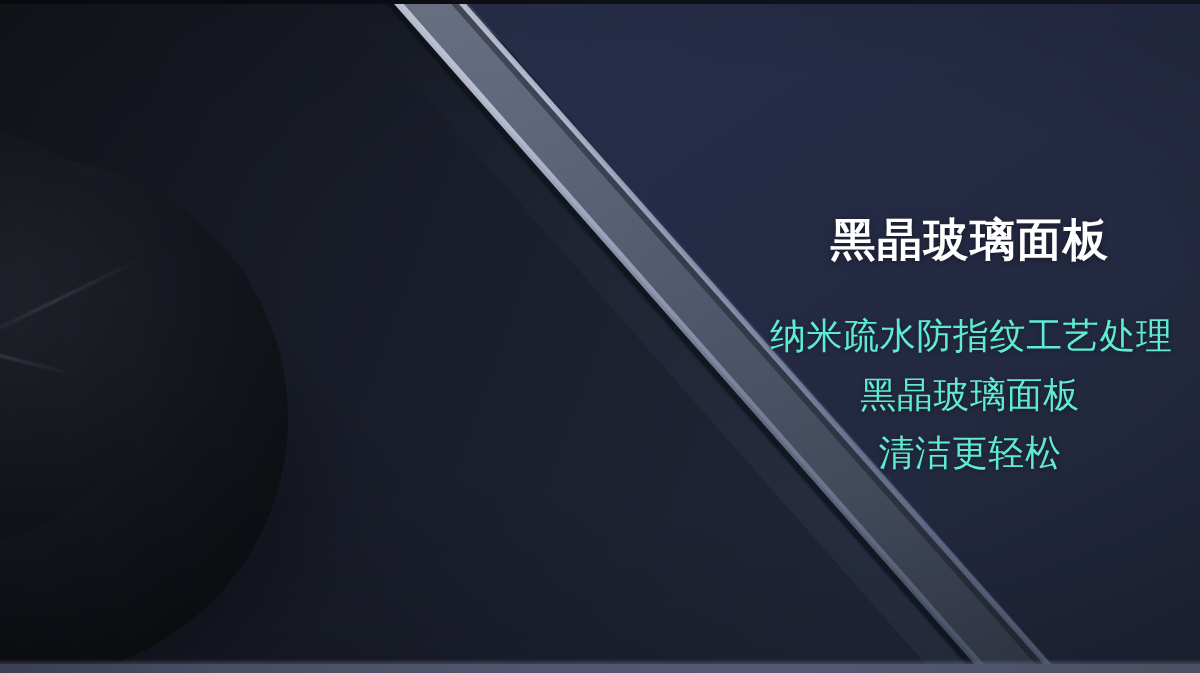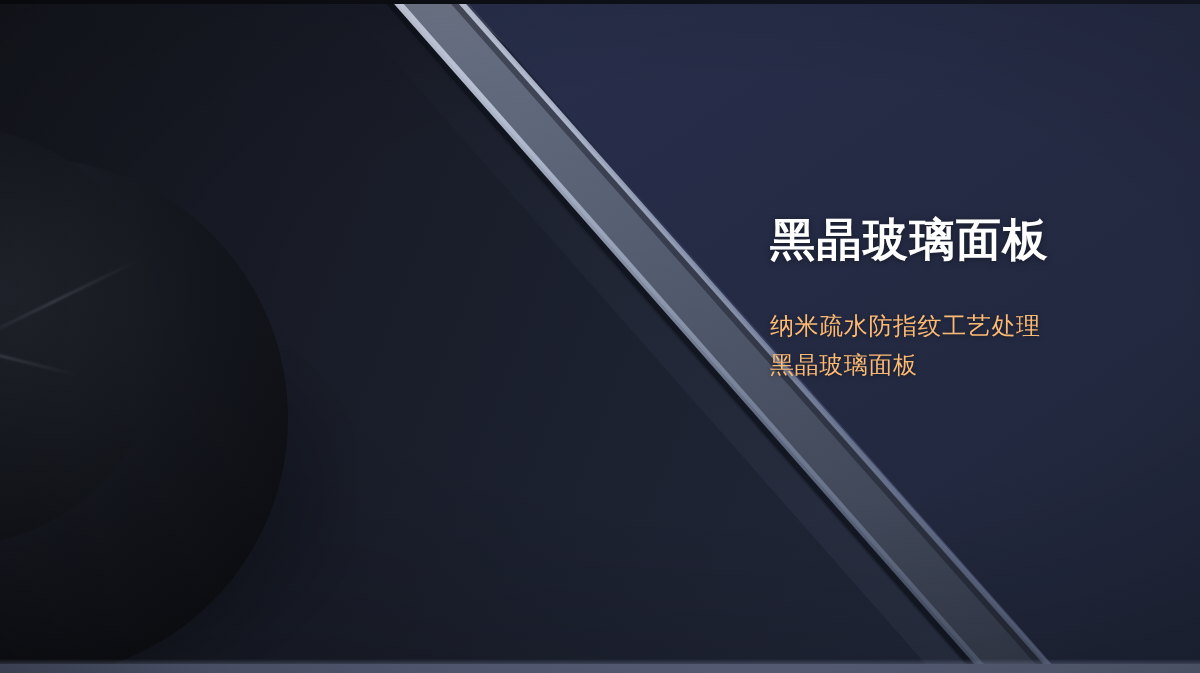--- a/index.html
+++ b/index.html
@@ -11,20 +11,21 @@
   body {
     font-family: "Liberation Sans", "DejaVu Sans", sans-serif;
   }
 
   .banner {
     position: relative;
     width: 1200px;
     height: 673px;
     overflow: hidden;
     background: #1d2130;
+    text-align: center;
     -webkit-font-smoothing: antialiased;
   }
 
   
 
   
   .bg-base {
     position: absolute;
     inset: 0;
     background:
@@ -276,25 +277,25 @@
     letter-spacing: 1.5px;
     color: #ffffff;
     text-shadow: 0 1px 6px rgba(0,0,0,0.40);
     white-space: nowrap;
   }
   .subcopy {
     margin: 0;
     padding-top: 42px;
   }
   .subline {
-    font-size: 24px;
+    font-size: 36px;
     font-weight: normal;
     line-height: 1.62;
     letter-spacing: 0.6px;
-    color: #fdba74;
+    color: #5eead4;
     text-shadow: 0 1px 5px rgba(0,0,0,0.38);
     white-space: nowrap;
   }
 </style>
 </head>
 <body>
 
 <div class="banner">
 
   <div class="bg-base"></div>
@@ -322,16 +323,17 @@
   <div class="edge-bottom-shadow"></div>
   <div class="edge-bottom"></div>
 
   <div class="vignette"></div>
 
   <div class="copy">
     <h1 class="headline">黑晶玻璃面板</h1>
     <div class="subcopy">
       <div class="subline">纳米疏水防指纹工艺处理</div>
       <div class="subline">黑晶玻璃面板</div>
+      <div class="subline">清洁更轻松</div>
     </div>
   </div>
 
 </div>
 
 </body></html>

